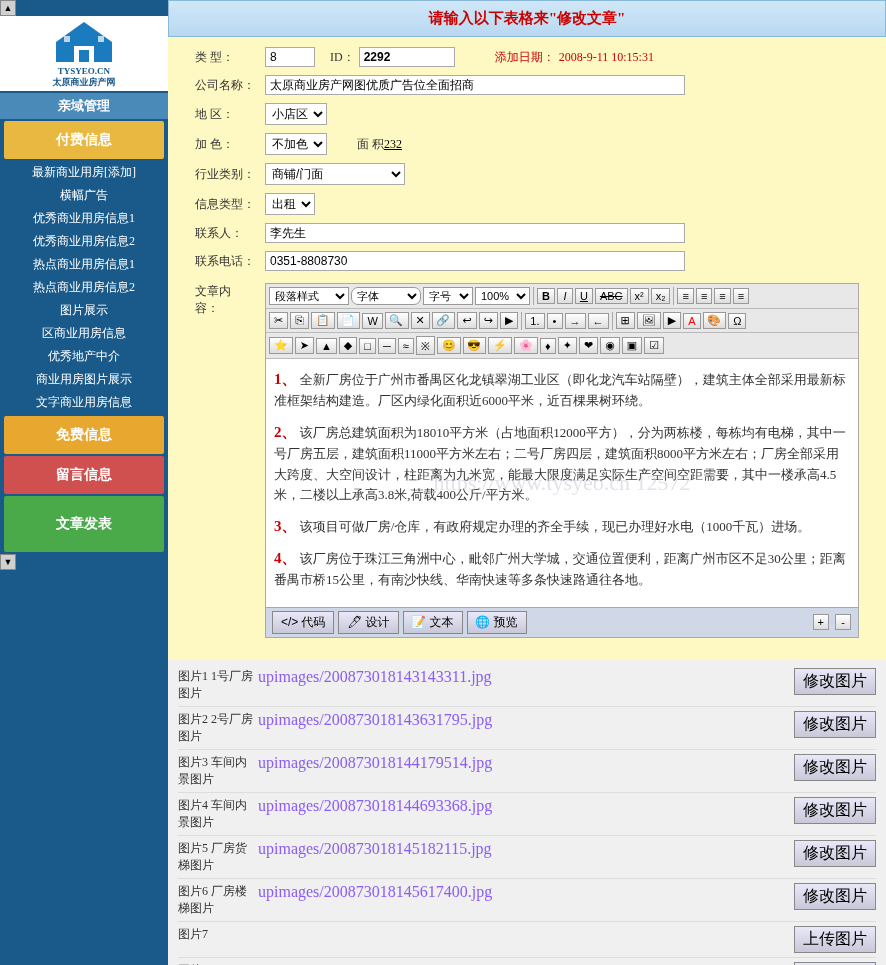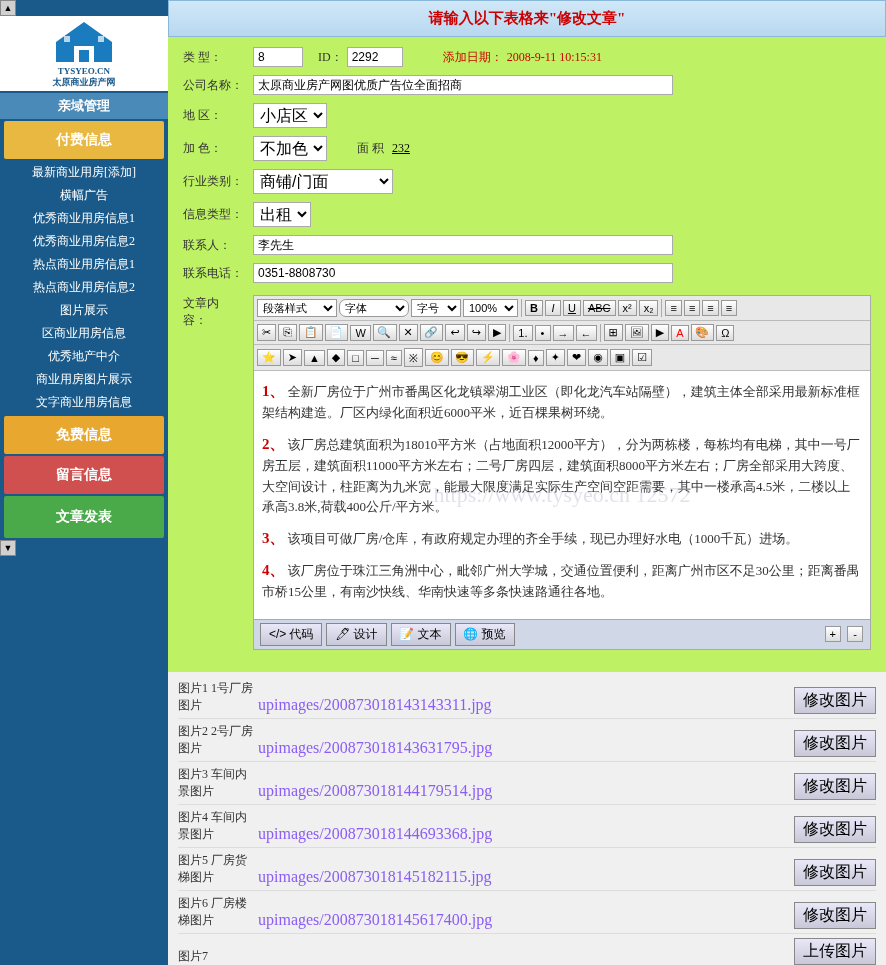--- a/index.html
+++ b/index.html
@@ -4,34 +4,34 @@
   <style>
     * { box-sizing: border-box; margin: 0; padding: 0; }
     body { font-family: SimSun, '宋体', serif; font-size: 12px; background: #c0c0c0; display: flex; width: 886px; min-height: 965px; }
 
     
     .sidebar { width: 168px; min-height: 965px; background: #1a5a8a; flex-shrink: 0; }
     .sidebar-logo { background: #fff; padding: 8px; text-align: center; height: 75px; display: flex; align-items: center; justify-content: center; }
     .sidebar-section { background: #4a8ab8; color: #fff; text-align: center; padding: 4px 0; font-size: 13px; font-weight: bold; margin-top: 2px; }
     .sidebar-item { color: #fff; text-align: center; padding: 3px 4px; font-size: 12px; cursor: pointer; }
     .sidebar-item-highlight { background: #e8b840; color: #fff; text-align: center; padding: 10px 4px; font-size: 14px; font-weight: bold; cursor: pointer; border-radius: 2px; margin: 2px 4px; }
-    .sidebar-item-green { background: #4aaa4a; color: #fff; text-align: center; padding: 12px 4px; font-size: 14px; font-weight: bold; cursor: pointer; border-radius: 2px; margin: 2px 4px; }
+    .sidebar-item-green { background: #4aaa4a; color: #fff; text-align: center; padding: 19px 4px; font-size: 14px; font-weight: bold; cursor: pointer; border-radius: 2px; margin: 2px 4px; }
 
     
     .main { flex: 1; background: #e8e8e8; min-height: 965px; overflow-y: auto; }
     .main-header { background: linear-gradient(to bottom, #d0e8f8, #b8d8f0); border: 1px solid #8ab8d8; text-align: center; padding: 8px; font-size: 15px; color: #333; font-weight: bold; }
     .main-header span { color: #cc0000; }
-    .form-container { background: #bef264; padding: 10px 15px; }
+    .form-container { background: #fef9c3; padding: 10px 27px; }
     .form-row { display: flex; align-items: center; margin-bottom: 8px; }
     .form-label { color: #333; min-width: 70px; font-size: 12px; }
     .form-input { border: 1px solid #aaa; padding: 2px 4px; font-size: 12px; background: #fff; }
     .form-input-sm { width: 50px; }
-    .form-input-md { width: 56px; }
+    .form-input-md { width: 96px; font-weight: bold; }
     .form-input-lg { width: 420px; }
-    .form-select { border: 1px solid #aaa; padding: 2px; font-size: 16px; background: #fff; }
+    .form-select { border: 1px solid #aaa; padding: 2px; font-size: 12px; background: #fff; }
     .id-label { color: #333; margin-left: 15px; margin-right: 4px; }
     .date-label { color: #cc0000; margin-left: 40px; font-size: 12px; }
     .area-label { margin-left: 30px; color: #333; }
 
     
     .editor-container { border: 1px solid #aaa; background: #fff; margin: 4px 0; }
     .toolbar-row { display: flex; align-items: center; background: #e8e8e8; border-bottom: 1px solid #bbb; padding: 2px; flex-wrap: wrap; }
     .toolbar-btn { border: 1px solid #999; background: linear-gradient(to bottom, #fff, #ddd); padding: 1px 4px; font-size: 11px; cursor: pointer; margin: 1px; min-width: 16px; text-align: center; }
     .toolbar-select { border: 1px solid #999; font-size: 11px; padding: 1px; background: #fff; margin: 1px; }
     .toolbar-sep { width: 1px; height: 18px; background: #aaa; margin: 0 2px; }
@@ -43,21 +43,21 @@
     .content-num { color: #cc0000; font-weight: bold; font-size: 15px; }
 
     
     .bottom-toolbar { display: flex; align-items: center; background: #d0d8e8; border-top: 1px solid #aaa; padding: 3px 6px; justify-content: space-between; }
     .bottom-toolbar-left { display: flex; gap: 4px; }
     .bottom-btn { border: 1px solid #888; background: linear-gradient(to bottom, #e8e8f8, #c8c8d8); padding: 2px 8px; font-size: 12px; cursor: pointer; display: flex; align-items: center; gap: 3px; }
     .bottom-toolbar-right { display: flex; gap: 4px; }
 
     
     .images-section { padding: 8px 10px; background: #f0f0f0; }
-    .image-row { display: flex; align-items: flex-end; margin-bottom: 4px; border-bottom: 1px solid #ddd; padding-bottom: 4px; }
+    .image-row { display: flex; align-items: flex-start; margin-bottom: 4px; border-bottom: 1px solid #ddd; padding-bottom: 4px; }
     .image-label { width: 80px; color: #333; font-size: 12px; }
     .image-path { flex: 1; color: #8b5cf6; font-size: 16px; }
     .image-btn { border: 1px solid #888; background: linear-gradient(to bottom, #e8e8f8, #c8c8d8); padding: 2px 8px; font-size: 16px; cursor: pointer; white-space: nowrap; }
     .scroll-btn { width: 16px; height: 16px; background: #d0d0d0; border: 1px solid #888; display: flex; align-items: center; justify-content: center; cursor: pointer; font-size: 9px; }
   </style>
 </head>
 <body>
 
 <div class="sidebar">
 
@@ -128,21 +128,21 @@
         <option>小店区</option>
       </select>
     </div>
 
     <div class="form-row">
       <span class="form-label">加    色：</span>
       <select class="form-select">
         <option>不加色</option>
       </select>
       <span class="area-label">面    积</span>
-      <span style="margin-left:8px;text-decoration:underline;">232</span>
+      <span style="text-decoration:underline;">232</span>
     </div>
 
     <div class="form-row">
       <span class="form-label">行业类别：</span>
       <select class="form-select" style="width:140px;">
         <option>商铺/门面</option>
       </select>
     </div>
 
     <div class="form-row">

